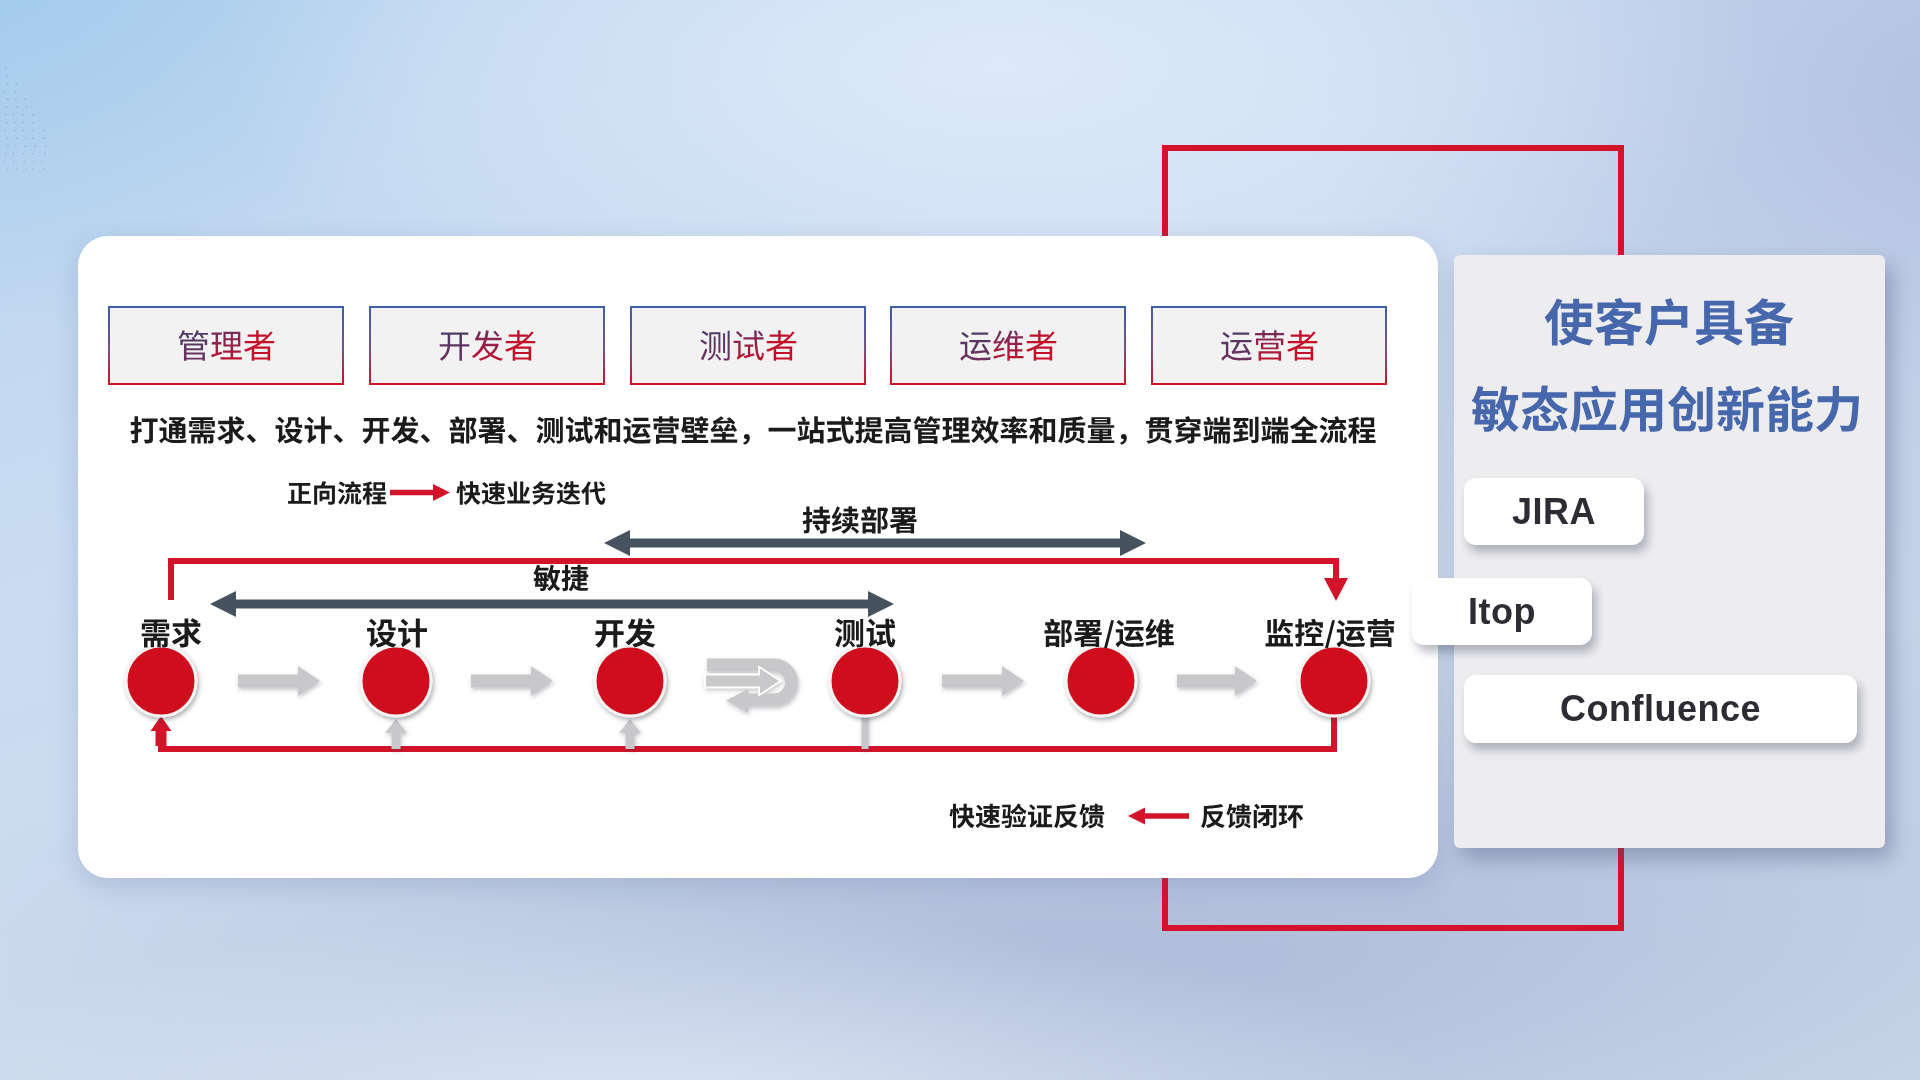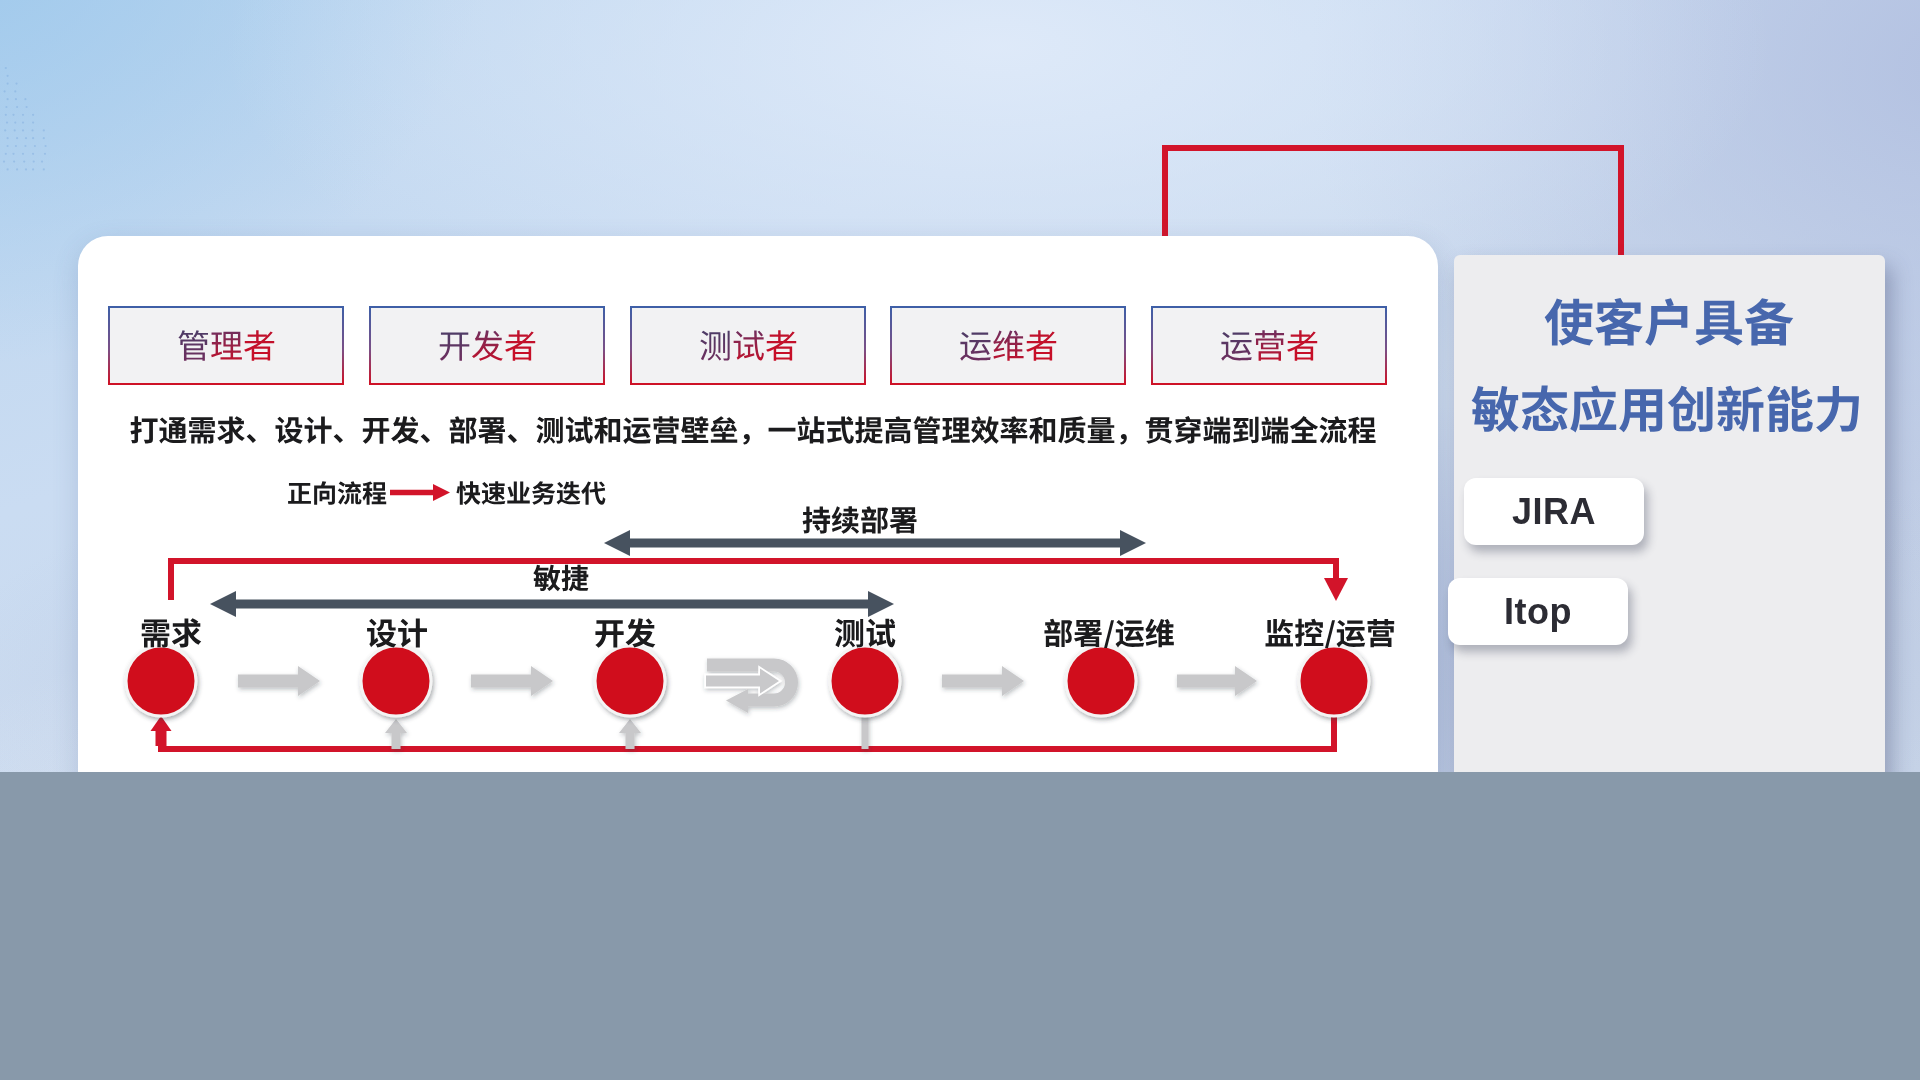--- a/index.html
+++ b/index.html
@@ -1,18 +1,18 @@
 <!DOCTYPE html>
 <html><head>
 <meta charset="utf-8">
 <style>
   html,body { margin:0; padding:0; background:#8899aa; }
   * { box-sizing:border-box; }
   .stage {
-    position:relative; width:1920px; height:772px; overflow:hidden;
+    position:relative; width:1920px; height:1080px; overflow:hidden;
     font-family:"Liberation Sans", sans-serif;
     text-decoration:underline;
   }
   .bg {
     position:absolute; inset:0;
     background:
       radial-gradient(1250px 330px at 35% 103%, rgba(224,233,246,0.85), rgba(224,233,246,0) 62%),
       radial-gradient(1650px 430px at 55% 88%, rgba(146,160,200,0.42), rgba(146,160,200,0) 68%),
       radial-gradient(1250px 520px at 52% 6%, rgba(223,234,249,0.95), rgba(223,234,249,0) 62%),
       radial-gradient(1050px 850px at 102% 9%, rgba(177,191,224,0.9), rgba(177,191,224,0) 62%),
@@ -488,16 +488,19 @@
           <path transform="translate(5000,0)" d="M113 225C94 171 63 114 26 76C48 62 86 34 104 19C143 64 182 135 206 201ZM354 191C382 145 416 81 432 41L513 90C502 56 487 23 468 -6C493 -19 541 -56 560 -77C647 49 659 254 659 401V408H758V-85H874V408H968V519H659V676C758 694 862 720 945 752L852 841C779 807 658 774 548 754V401C548 306 545 191 513 92C496 131 463 190 432 234ZM202 653H351C341 616 323 564 308 527H190L238 540C233 571 220 618 202 653ZM195 830C205 806 216 777 225 750H53V653H189L106 633C120 601 131 559 136 527H38V429H229V352H44V251H229V38C229 28 226 25 215 25C204 25 172 25 142 26C156 -2 170 -44 174 -72C228 -72 268 -71 298 -55C329 -38 337 -12 337 36V251H503V352H337V429H520V527H415C429 559 445 598 460 637L374 653H504V750H345C334 783 317 824 302 855Z"></path>
           <path transform="translate(6000,0)" d="M350 390V337H201V390ZM90 488V-88H201V101H350V34C350 22 347 19 334 19C321 18 282 17 246 19C261 -9 279 -56 285 -87C345 -87 391 -86 425 -67C459 -50 469 -20 469 32V488ZM201 248H350V190H201ZM848 787C800 759 733 728 665 702V846H547V544C547 434 575 400 692 400C716 400 805 400 830 400C922 400 954 436 967 565C934 572 886 590 862 609C858 520 851 505 819 505C798 505 725 505 709 505C671 505 665 510 665 545V605C753 630 847 663 924 700ZM855 337C807 305 738 271 667 243V378H548V62C548 -48 578 -83 695 -83C719 -83 811 -83 836 -83C932 -83 964 -43 977 98C944 106 896 124 871 143C866 40 860 22 825 22C804 22 729 22 712 22C674 22 667 27 667 63V143C758 171 857 207 934 249ZM87 536C113 546 153 553 394 574C401 556 407 539 411 524L520 567C503 630 453 720 406 788L304 750C321 724 338 694 353 664L206 654C245 703 285 762 314 819L186 852C158 779 111 707 95 688C79 667 63 652 47 648C61 617 81 561 87 536Z"></path>
           <path transform="translate(7000,0)" d="M382 848V641H75V518H377C360 343 293 138 44 3C73 -19 118 -65 138 -95C419 64 490 310 506 518H787C772 219 752 87 720 56C707 43 695 40 674 40C647 40 588 40 525 45C548 11 565 -43 566 -79C627 -81 690 -82 727 -76C771 -71 800 -60 830 -22C875 32 894 183 915 584C916 600 917 641 917 641H510V848Z"></path>
         </g>
       </svg>
     </span>
 
   <div class="tool-btn" style="left:1464px;top:478px;width:180px;height:67px">
     <span>JIRA</span>
   </div>
-  <div class="tool-btn" style="left:1448px;top:578px;width:180px;height:67px">
+  <div class="tool-btn" style="left:1412px;top:578px;width:180px;height:67px">
     <span>Itop</span>
   </div>
+  <div class="tool-btn" style="left:1464px;top:675px;width:393px;height:68px">
+    <span>Confluence</span>
+  </div>
 </div>
 
 </body></html>

